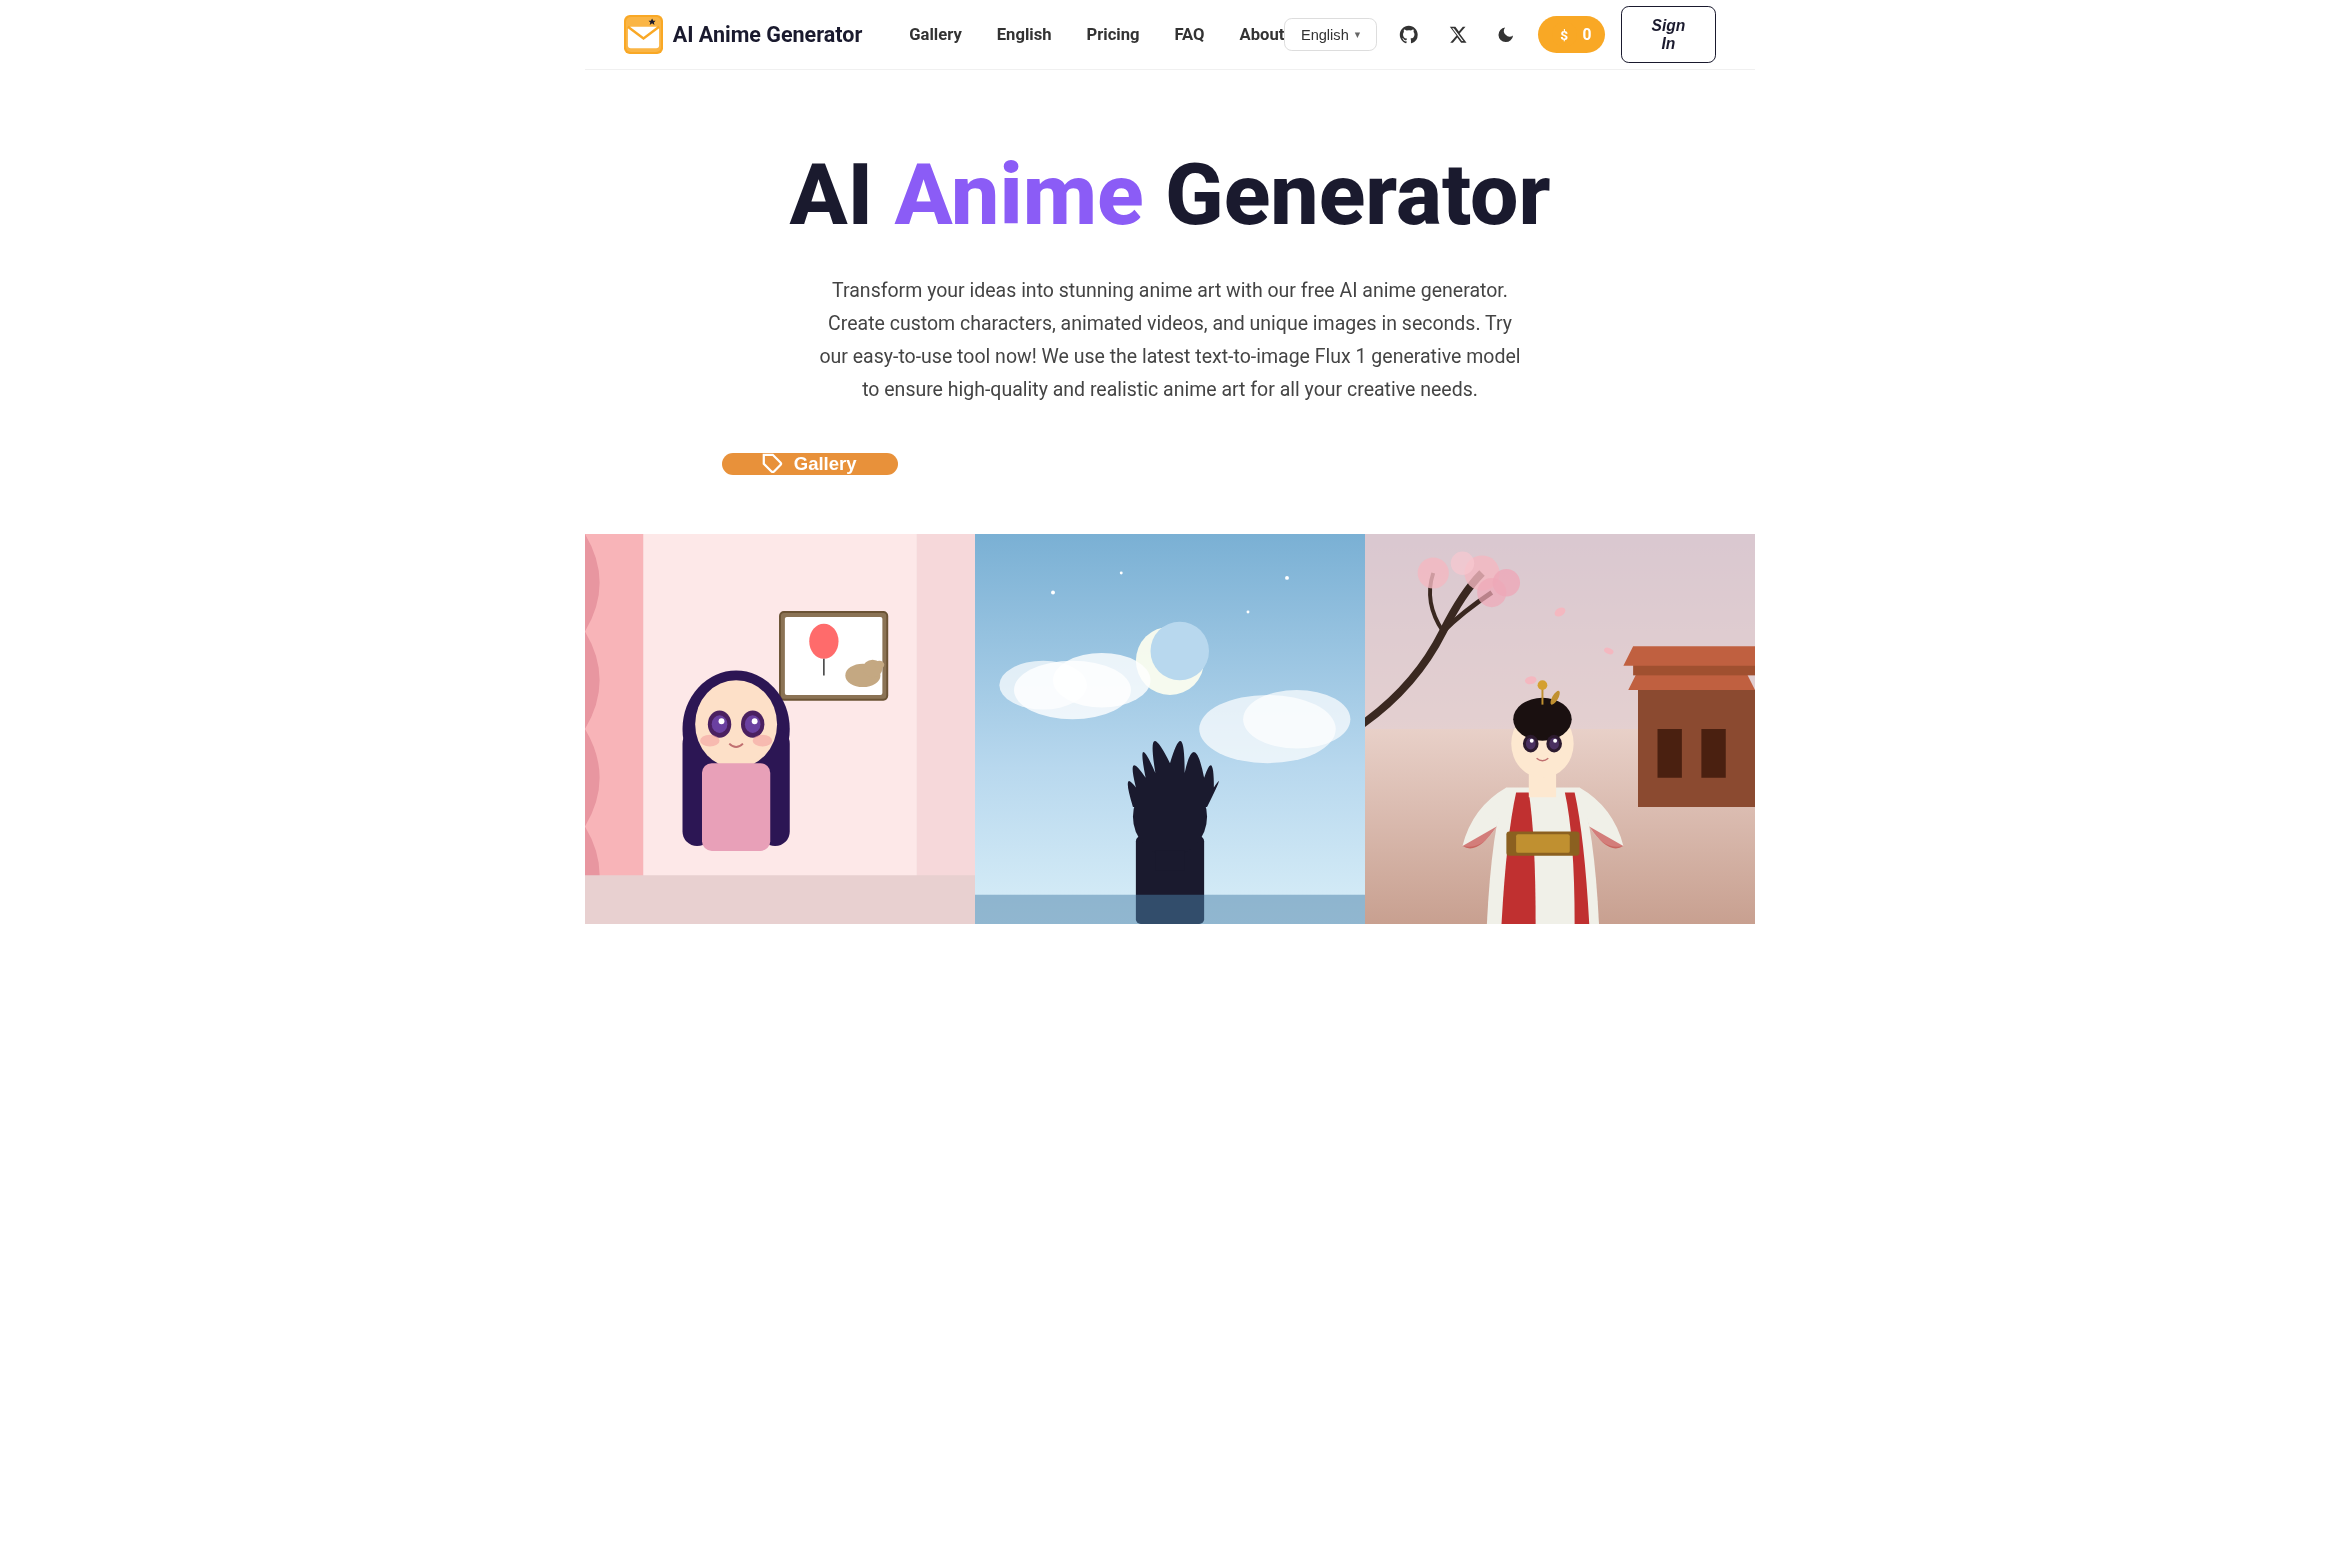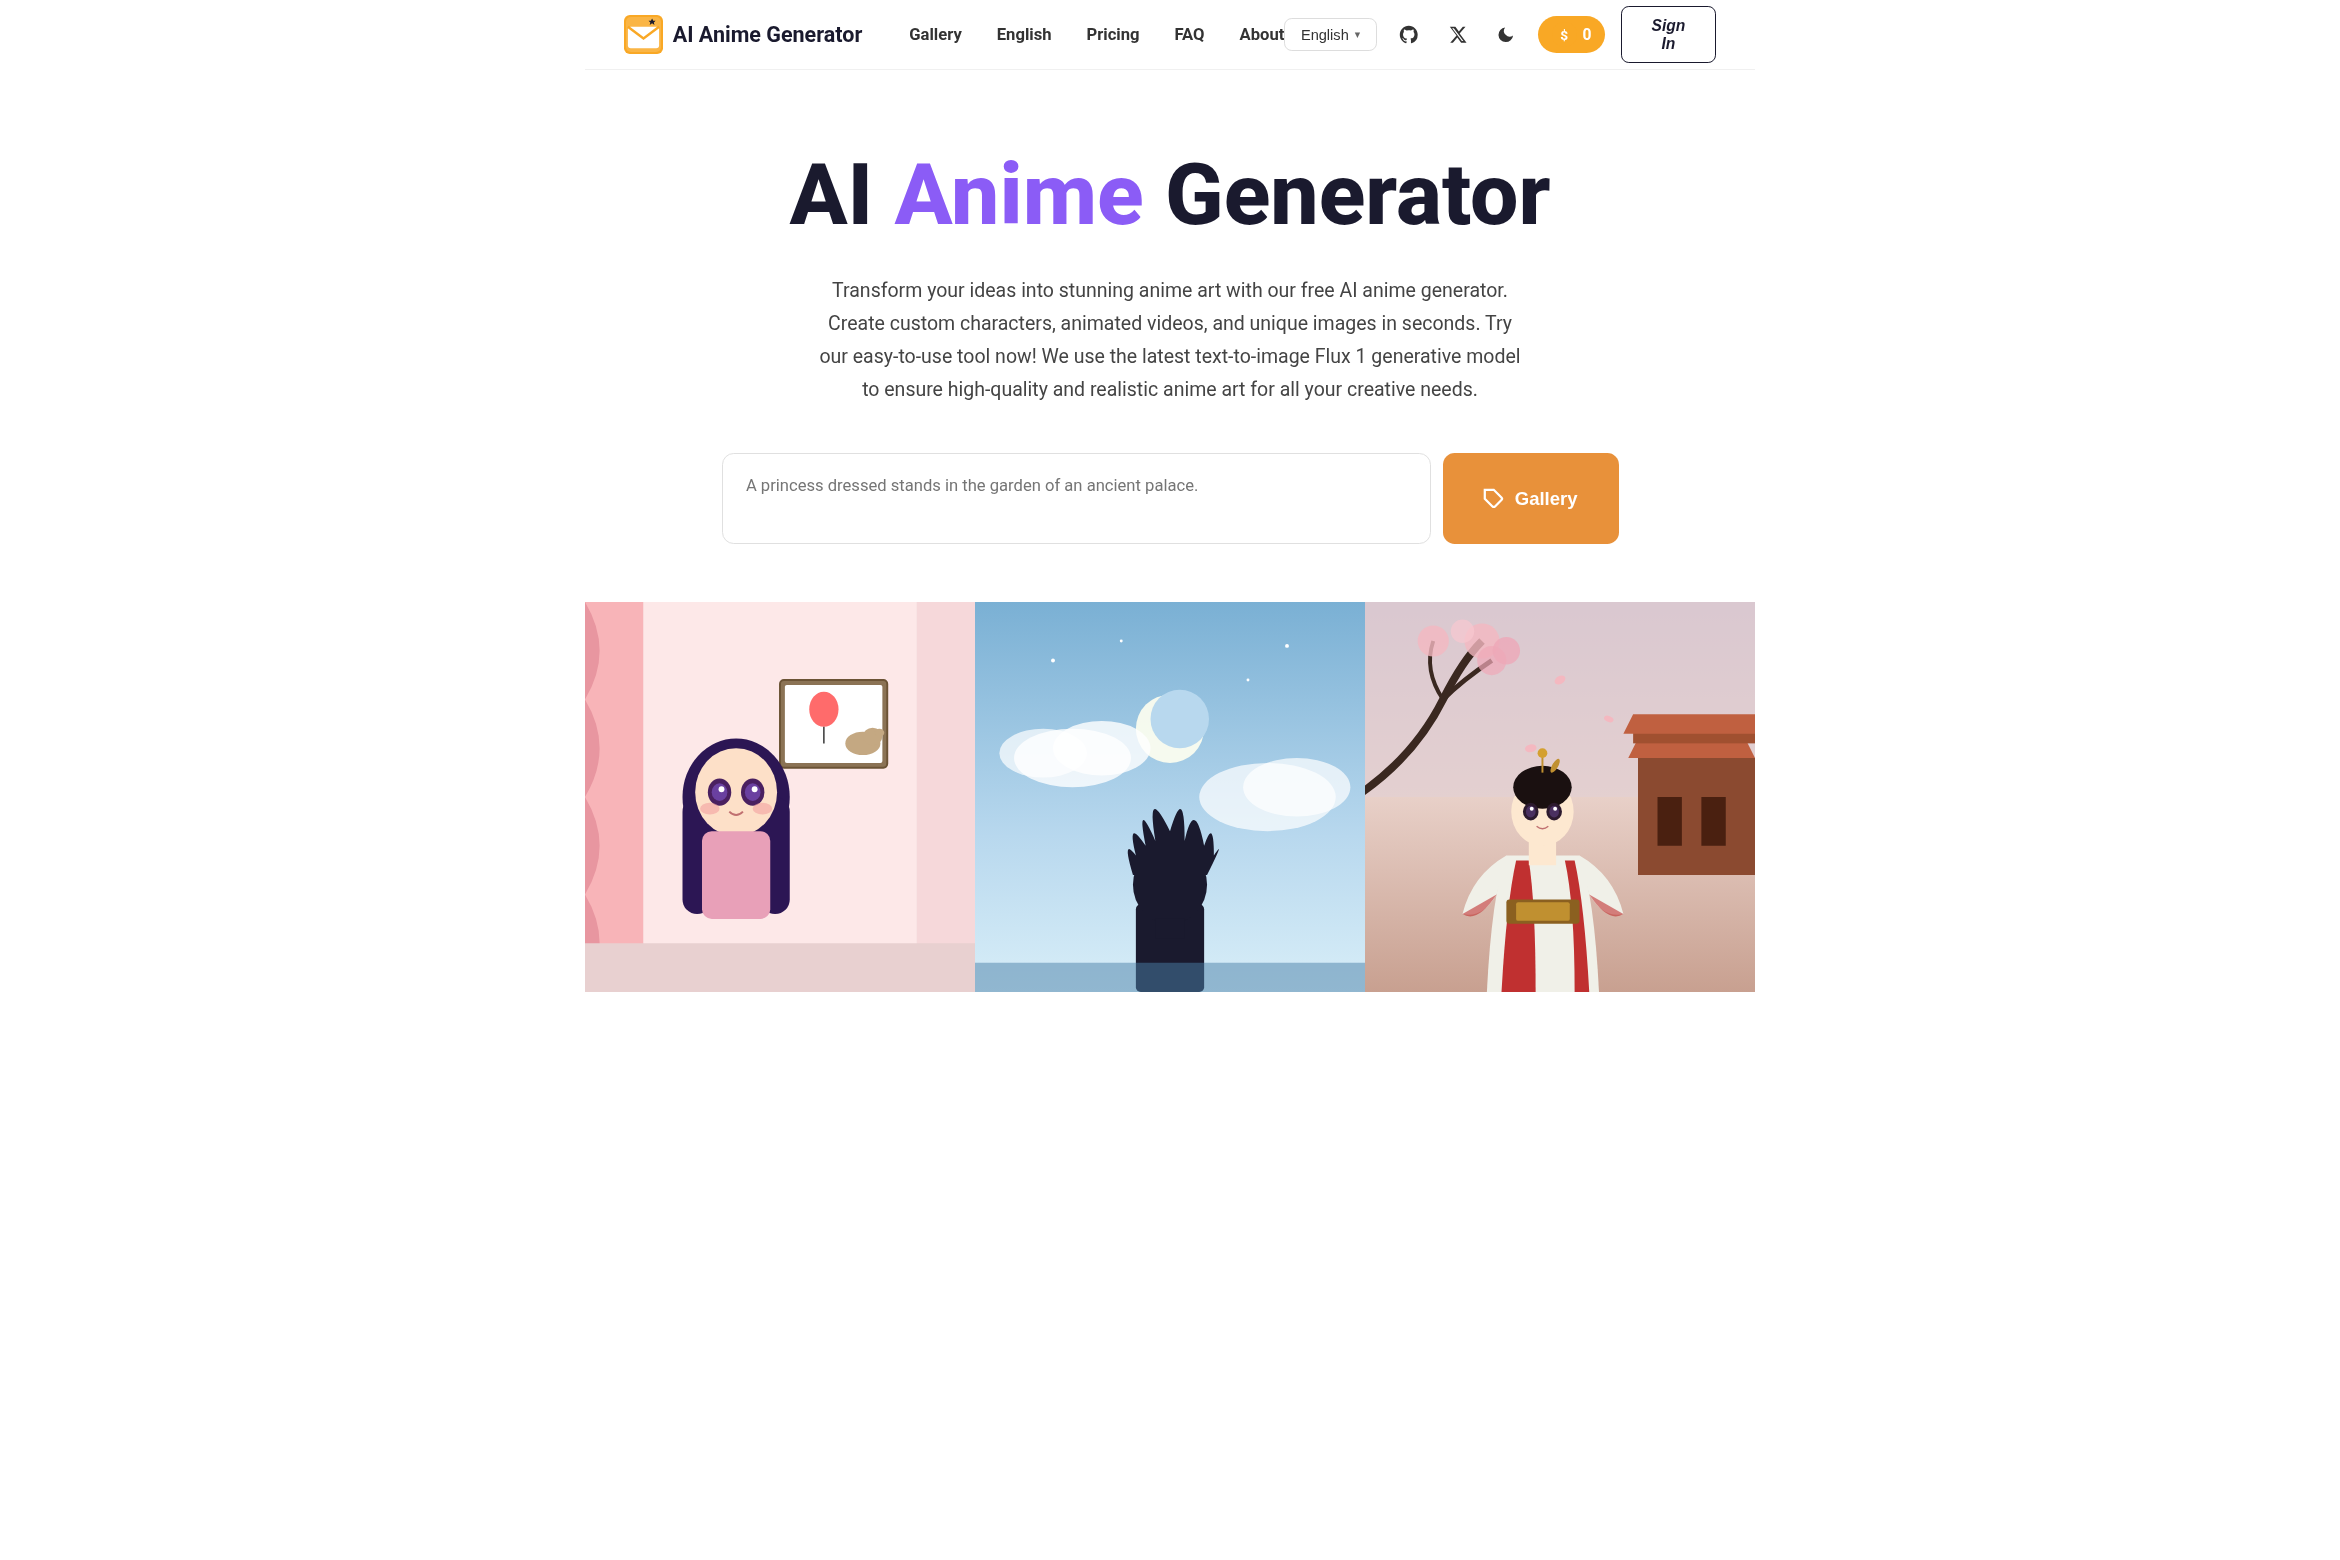--- a/index.html
+++ b/index.html
@@ -286,21 +286,20 @@
 </nav>
 
 <section class="hero">
   <h1 class="hero-title">
     <span>AI </span><span class="highlight">Anime</span><span> Generator</span>
   </h1>
 
   <p class="hero-subtitle">Transform your ideas into stunning anime art with our free AI anime generator. Create custom characters, animated videos, and unique images in seconds. Try our easy-to-use tool now! We use the latest text-to-image Flux 1 generative model to ensure high-quality and realistic anime art for all your creative needs.</p>
 
   <div class="input-section">
-    <textarea class="prompt-input" placeholder="A princess dressed stands in the garden of an ancient palace." style=""></textarea>
     <button class="generate-btn">
       <svg width="21.5" height="21.5" viewBox="0 0 24 24" fill="none" stroke="currentColor" stroke-width="2.5">
         <path d="M20.59 13.41l-7.17 7.17a2 2 0 01-2.83 0L2 12V2h10l8.59 8.59a2 2 0 010 2.82z"></path>
         <line x1="7" y1="7" x2="7.01" y2="7"></line>
       </svg>
       <span>Gallery</span>
     </button>
   </div>
 
 </section>

